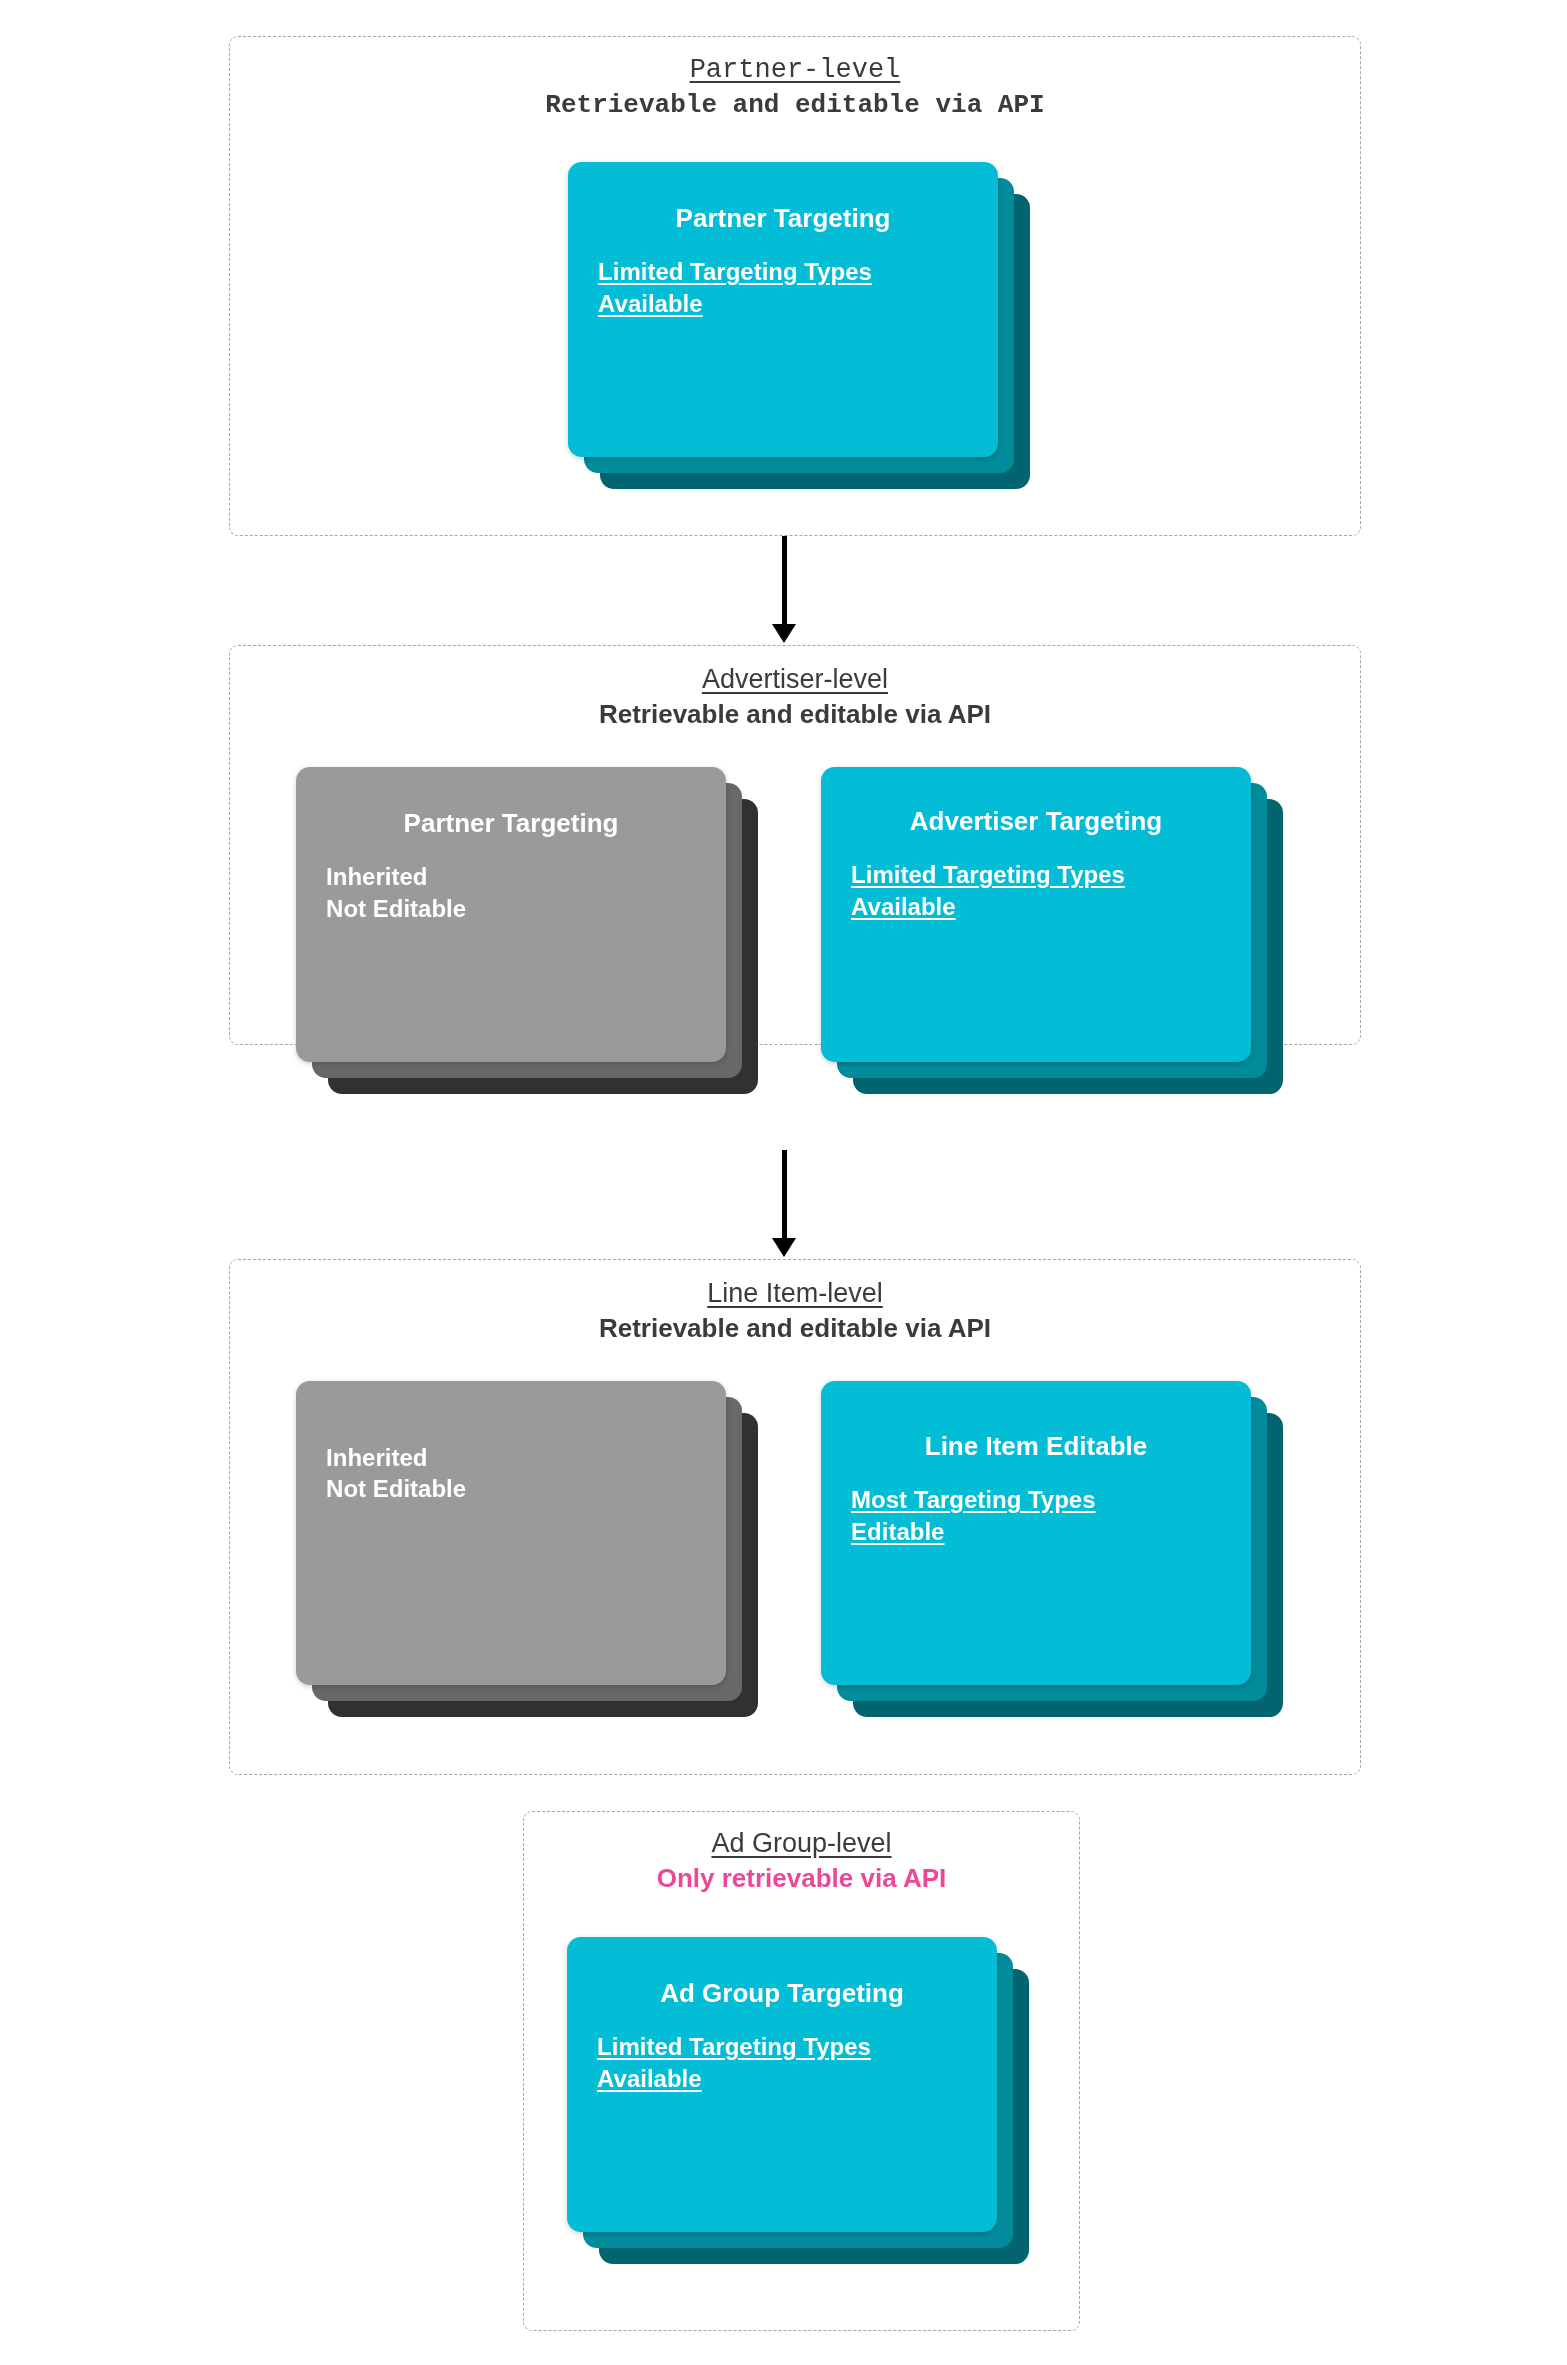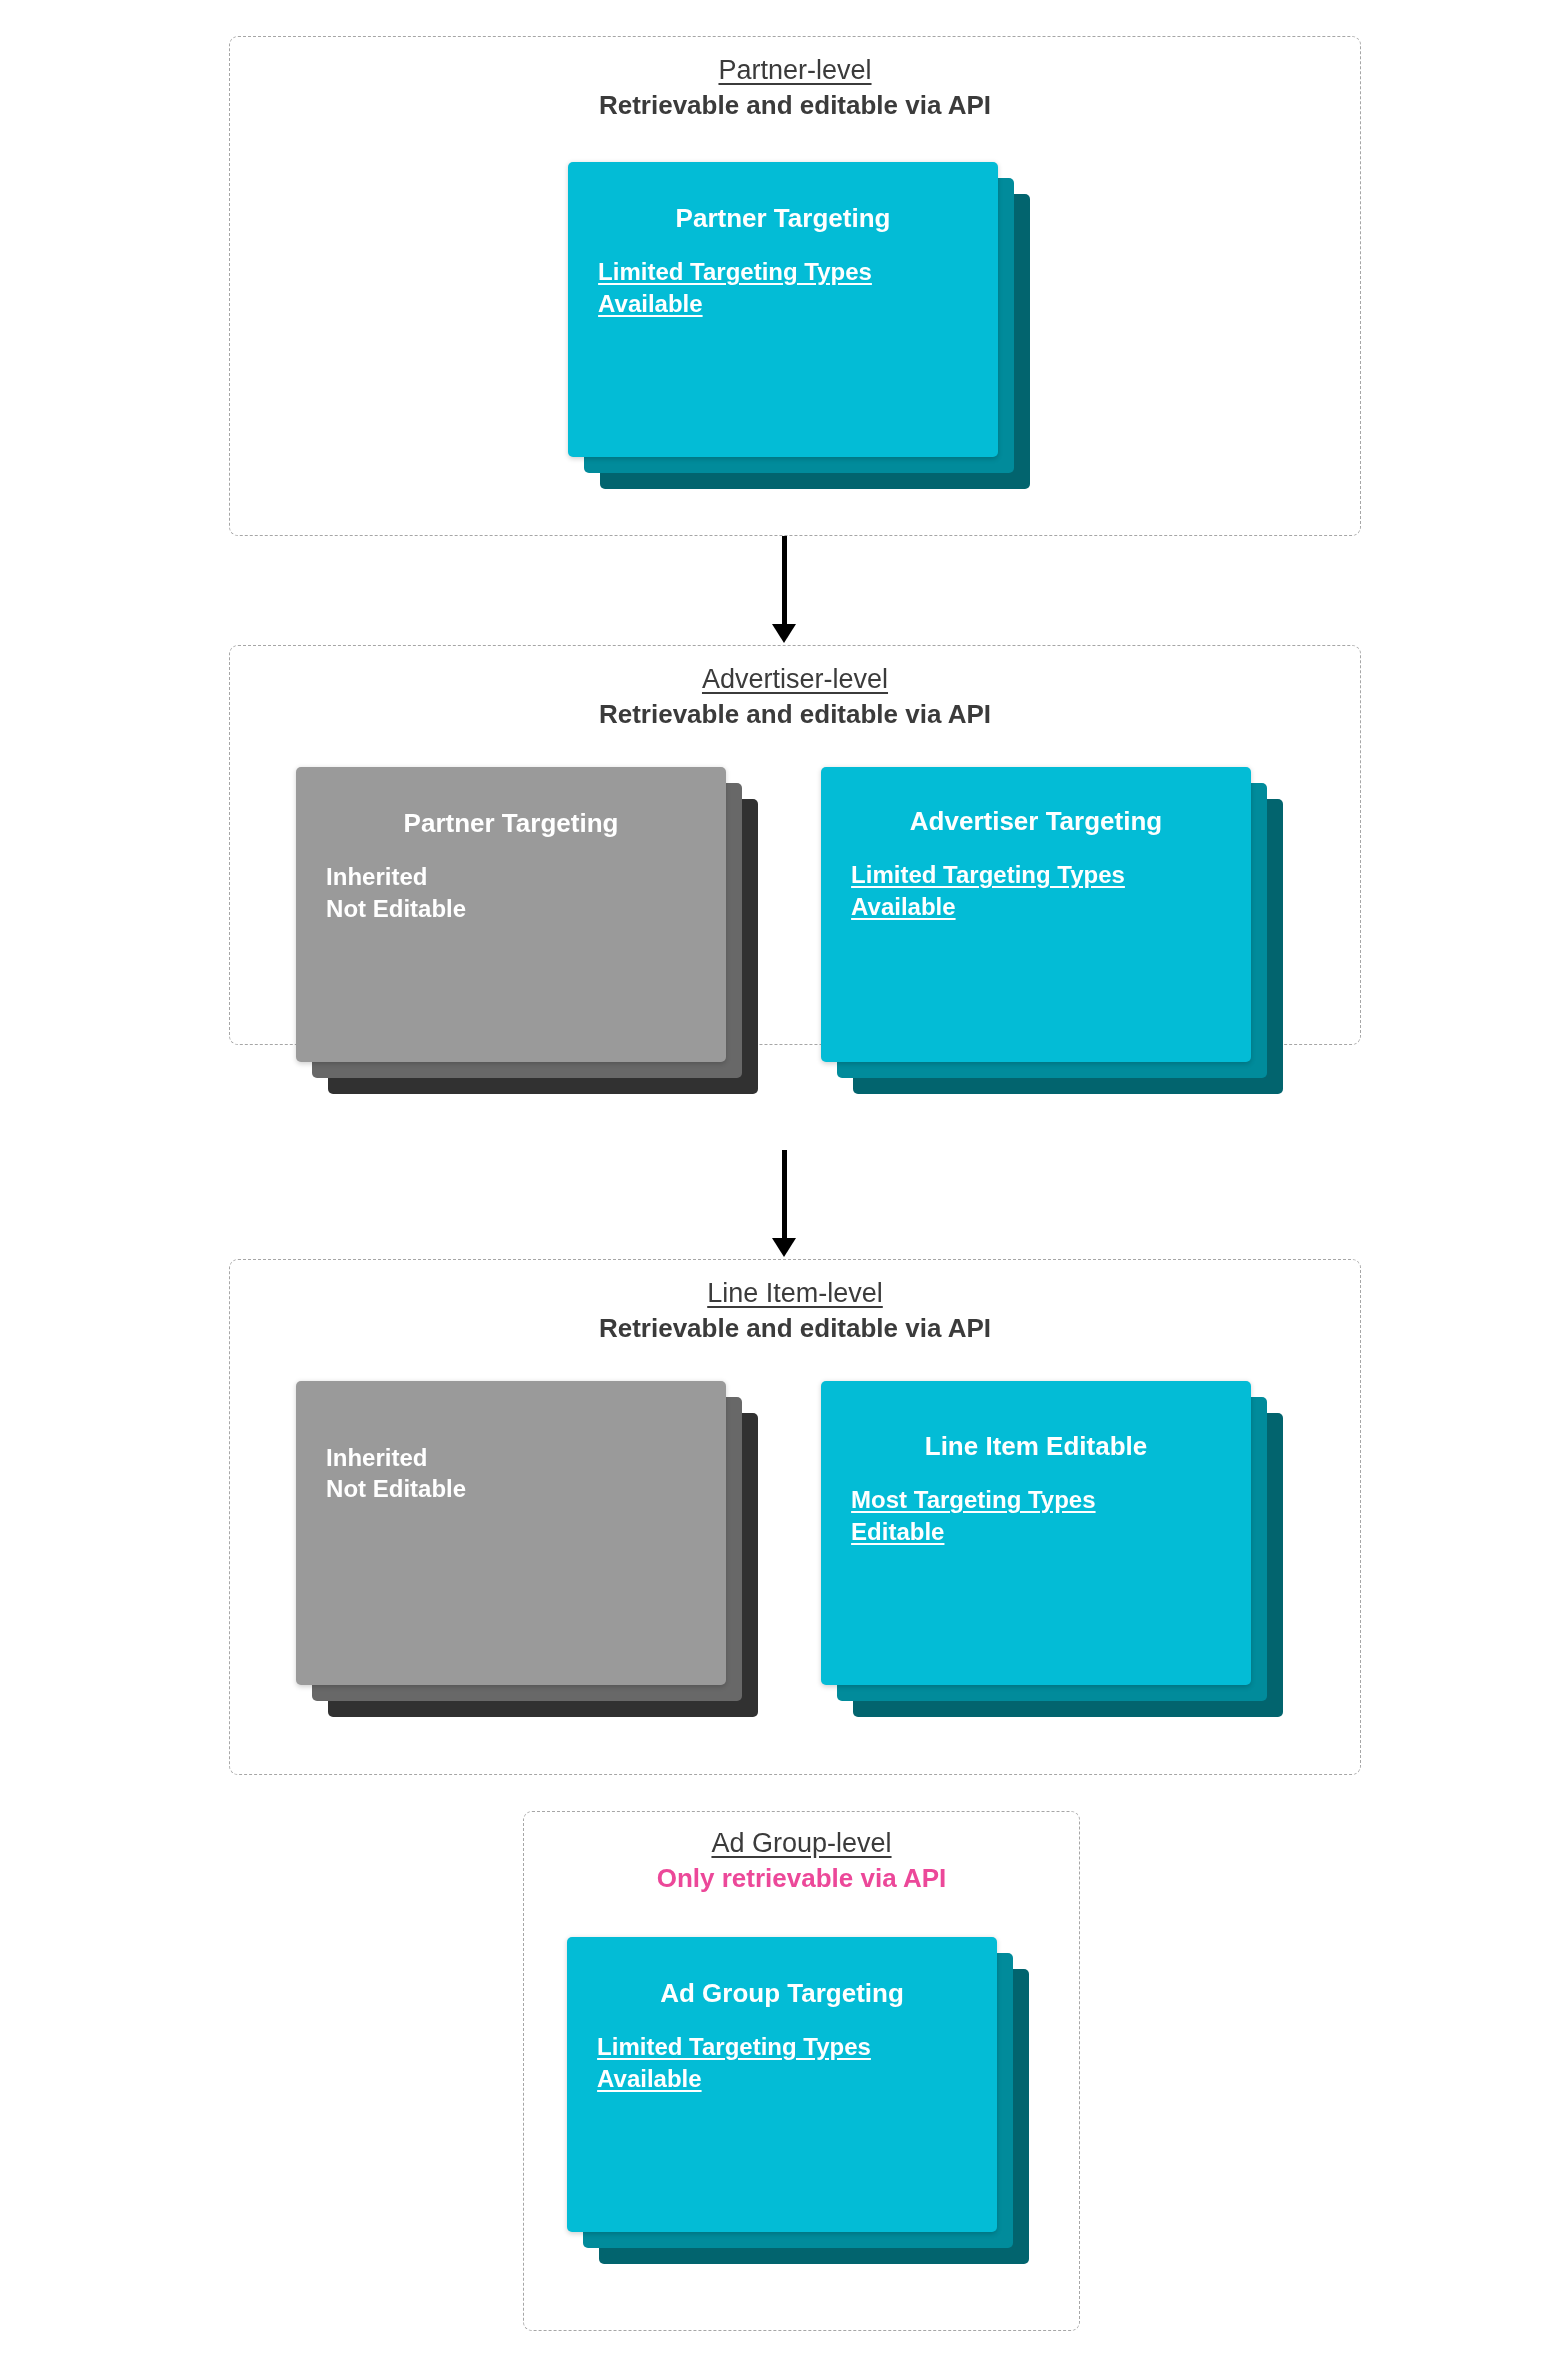--- a/index.html
+++ b/index.html
@@ -55,21 +55,21 @@
   .level-sub.danger {
     color: #ec4899;
   }
 
   
   .card-stack {
     position: absolute;
   }
   .card-layer {
     position: absolute;
-    border-radius: 5px;
+    border-radius: 14px;
   }
   .card-layer.back {
     left: 32px;
     top: 32px;
     right: -32px;
     bottom: -32px;
   }
   .card-layer.mid {
     left: 16px;
     top: 16px;
@@ -142,21 +142,21 @@
     border-top: 19.6px solid #000000;
   }
 </style>
 </head>
 <body>
 
 <div class="stage">
 
   <div class="level-box" style="left:229px; top:36px; width:1132px; height:500px;">
 
-    <div class="level-head" style="top:18px;">
+    <div class="level-head" style="top:18px;font-family:Liberation Mono, monospace;">
       <span class="level-title">Partner-level</span>
       <span class="level-sub">Retrievable and editable via API</span>
     </div>
 
     <div class="card-stack cyan" style="left:338px; top:125px; width:430px; height:295px;">
       <div class="card-layer back"></div>
       <div class="card-layer mid"></div>
       <div class="card-layer front" style="padding-top:41px;">
         <div class="card-title">Partner Targeting</div>
         <div class="card-note link" style="margin-top:23px;">Limited Targeting Types

